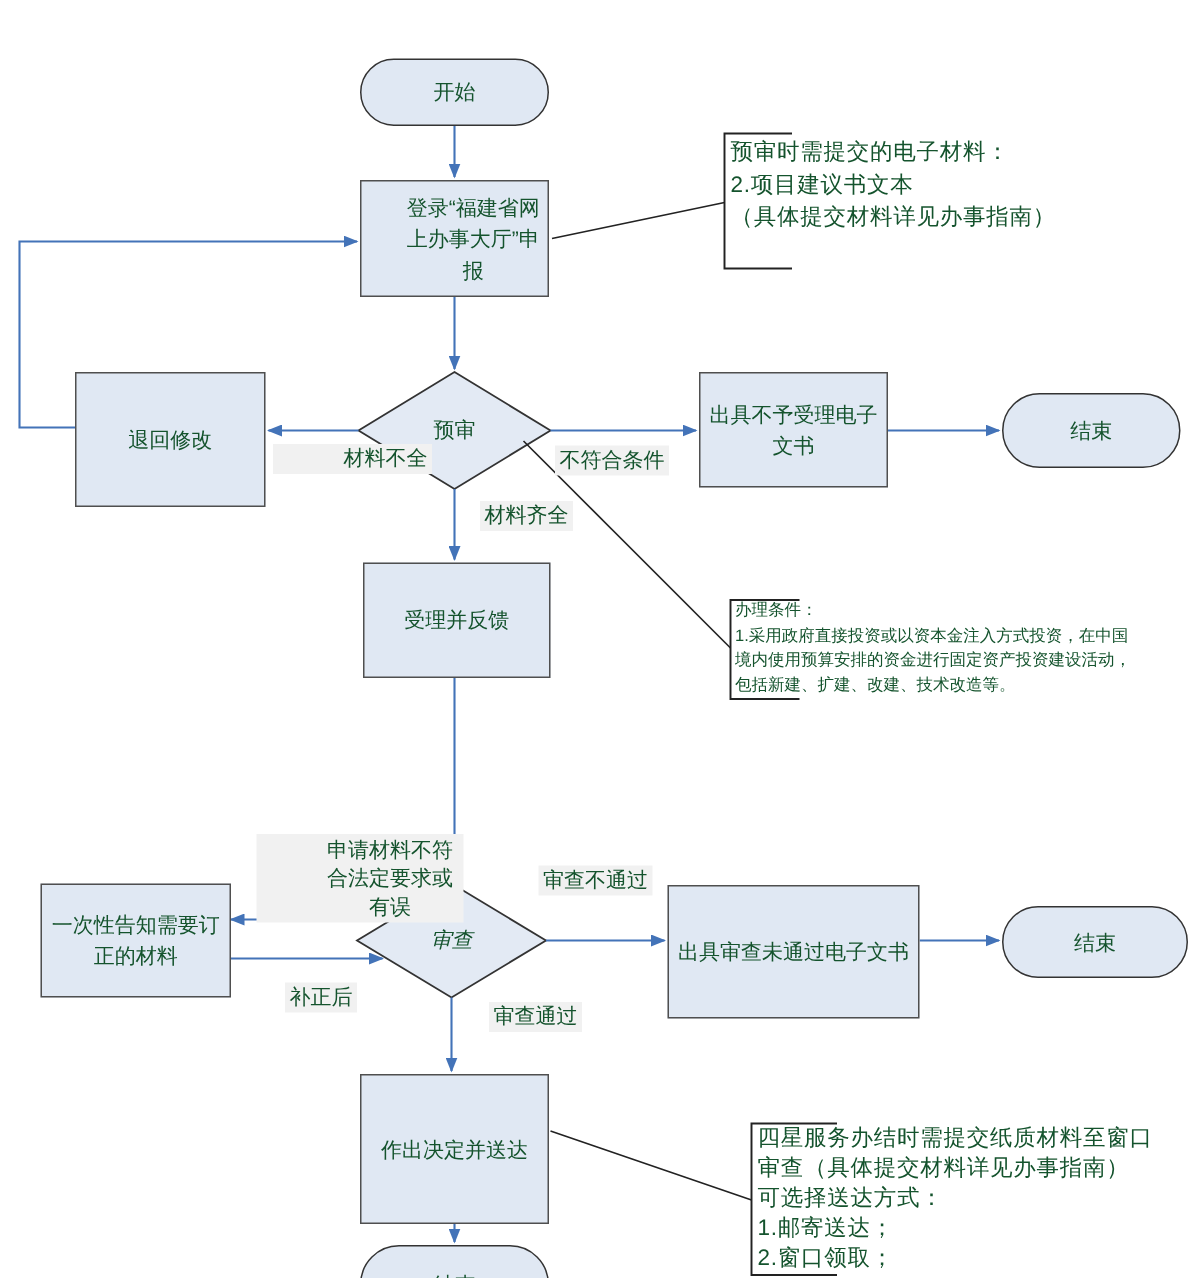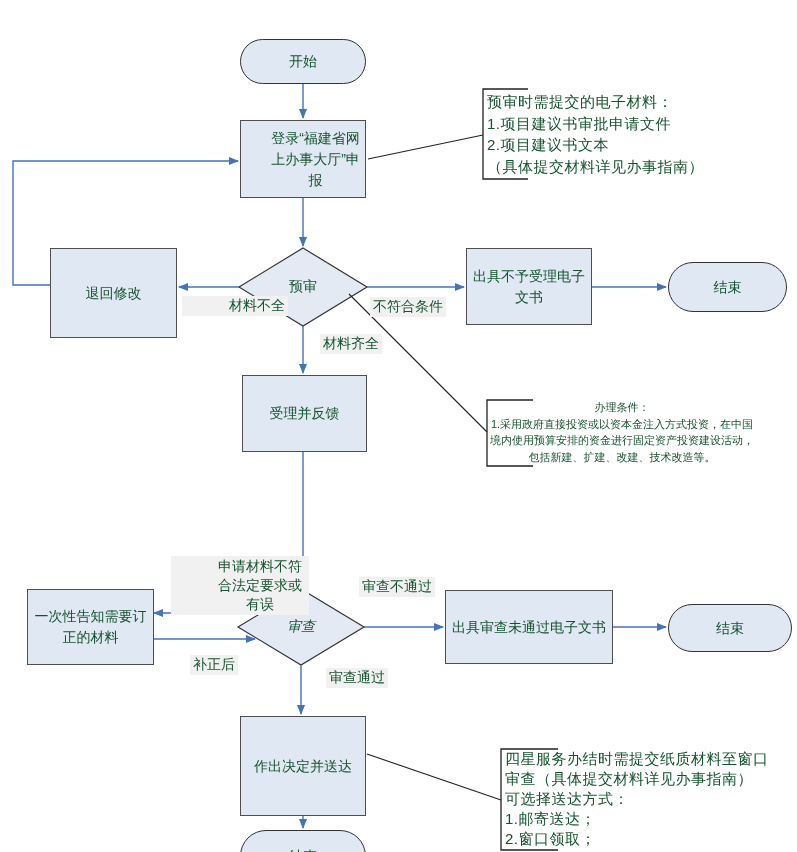--- a/index.html
+++ b/index.html
@@ -11,21 +11,21 @@
         font-size:14px;line-height:1.5;padding:2px 3px;z-index:2;}
   .terminator{border:1.5px solid #333;border-radius:26px;}
   .diamond-label{position:absolute;display:flex;align-items:center;justify-content:center;
         font-size:14px;z-index:3;}
   .edge-label{position:absolute;background:#f1f1f1;padding:1px 3px;font-size:14px;
         white-space:nowrap;z-index:2;}
   .edge-label.multiline{white-space:normal;text-align:center;width:92px;line-height:19px;padding-left:43px;}
   .note{position:absolute;z-index:2;}
   .note .line{white-space:nowrap;}
   .note1{left:487px;top:59px;font-size:15px;line-height:21.5px;letter-spacing:.5px;}
-  .note2{left:490px;top:367px;font-size:11px;line-height:16.5px;text-align:center;}
+  .note2{left:490px;top:367px;font-size:11px;line-height:16.5px;}
   .note3{left:505px;top:717px;font-size:15px;line-height:20px;letter-spacing:.5px;}
 </style>
 </head>
 <body>
 
 <div class="canvas">
 
   <svg class="wires" width="797" height="852" viewBox="0 0 797 852">
     <defs>
       <marker id="arr" markerUnits="userSpaceOnUse" markerWidth="10" markerHeight="8" viewBox="0 0 10 8" refX="9" refY="4" orient="auto">
@@ -71,39 +71,38 @@
   <div class="node" style="left:466px;top:216px;width:126px;height:77px;">出具不予受理电子文书</div>
 
   <div class="node terminator" style="left:668px;top:230px;width:119px;height:50px;">结束</div>
 
   <div class="node" style="left:242px;top:343px;width:125px;height:77px;">受理并反馈</div>
 
   <div class="node" style="left:27px;top:557px;width:127px;height:76px;">一次性告知需要订正的材料</div>
 
   <div class="diamond-label" style="left:238px;top:557px;width:126px;height:76px;font-style:italic;">审查</div>
 
-  <div class="node" style="left:445px;top:558px;width:168px;height:74px;">出具审查未通过电子文书</div>
+  <div class="node" style="left:445px;top:558px;width:168px;height:89px;">出具审查未通过电子文书</div>
 
   <div class="node terminator" style="left:668px;top:572px;width:124px;height:48px;">结束</div>
 
   <div class="node" style="left:240px;top:684px;width:126px;height:100px;">作出决定并送达</div>
 
   <div class="node terminator" style="left:240px;top:798px;width:126px;height:52px;">结束</div>
 
   <div class="edge-label" style="left:182px;top:264px;padding-left:47px;">材料不全</div>
   <div class="edge-label" style="left:370px;top:265px;">不符合条件</div>
   <div class="edge-label" style="left:320px;top:302px;">材料齐全</div>
   <div class="edge-label multiline" style="left:171px;top:524px;">申请材料不符合法定要求或有误</div>
   <div class="edge-label" style="left:359px;top:545px;">审查不通过</div>
   <div class="edge-label" style="left:190px;top:623px;">补正后</div>
   <div class="edge-label" style="left:326px;top:636px;font-family:Liberation Serif, serif;">审查通过</div>
 
   <div class="note note1">
     <div class="line">预审时需提交的电子材料：</div>
-    <div class="line">1.项目建议书审批申请文件</div>
     <div class="line">2.项目建议书文本</div>
     <div class="line">（具体提交材料详见办事指南）</div>
   </div>
 
   <div class="note note2">
     <div class="line">办理条件：</div>
     <div class="line">1.采用政府直接投资或以资本金注入方式投资，在中国</div>
     <div class="line">境内使用预算安排的资金进行固定资产投资建设活动，</div>
     <div class="line">包括新建、扩建、改建、技术改造等。</div>
   </div>

